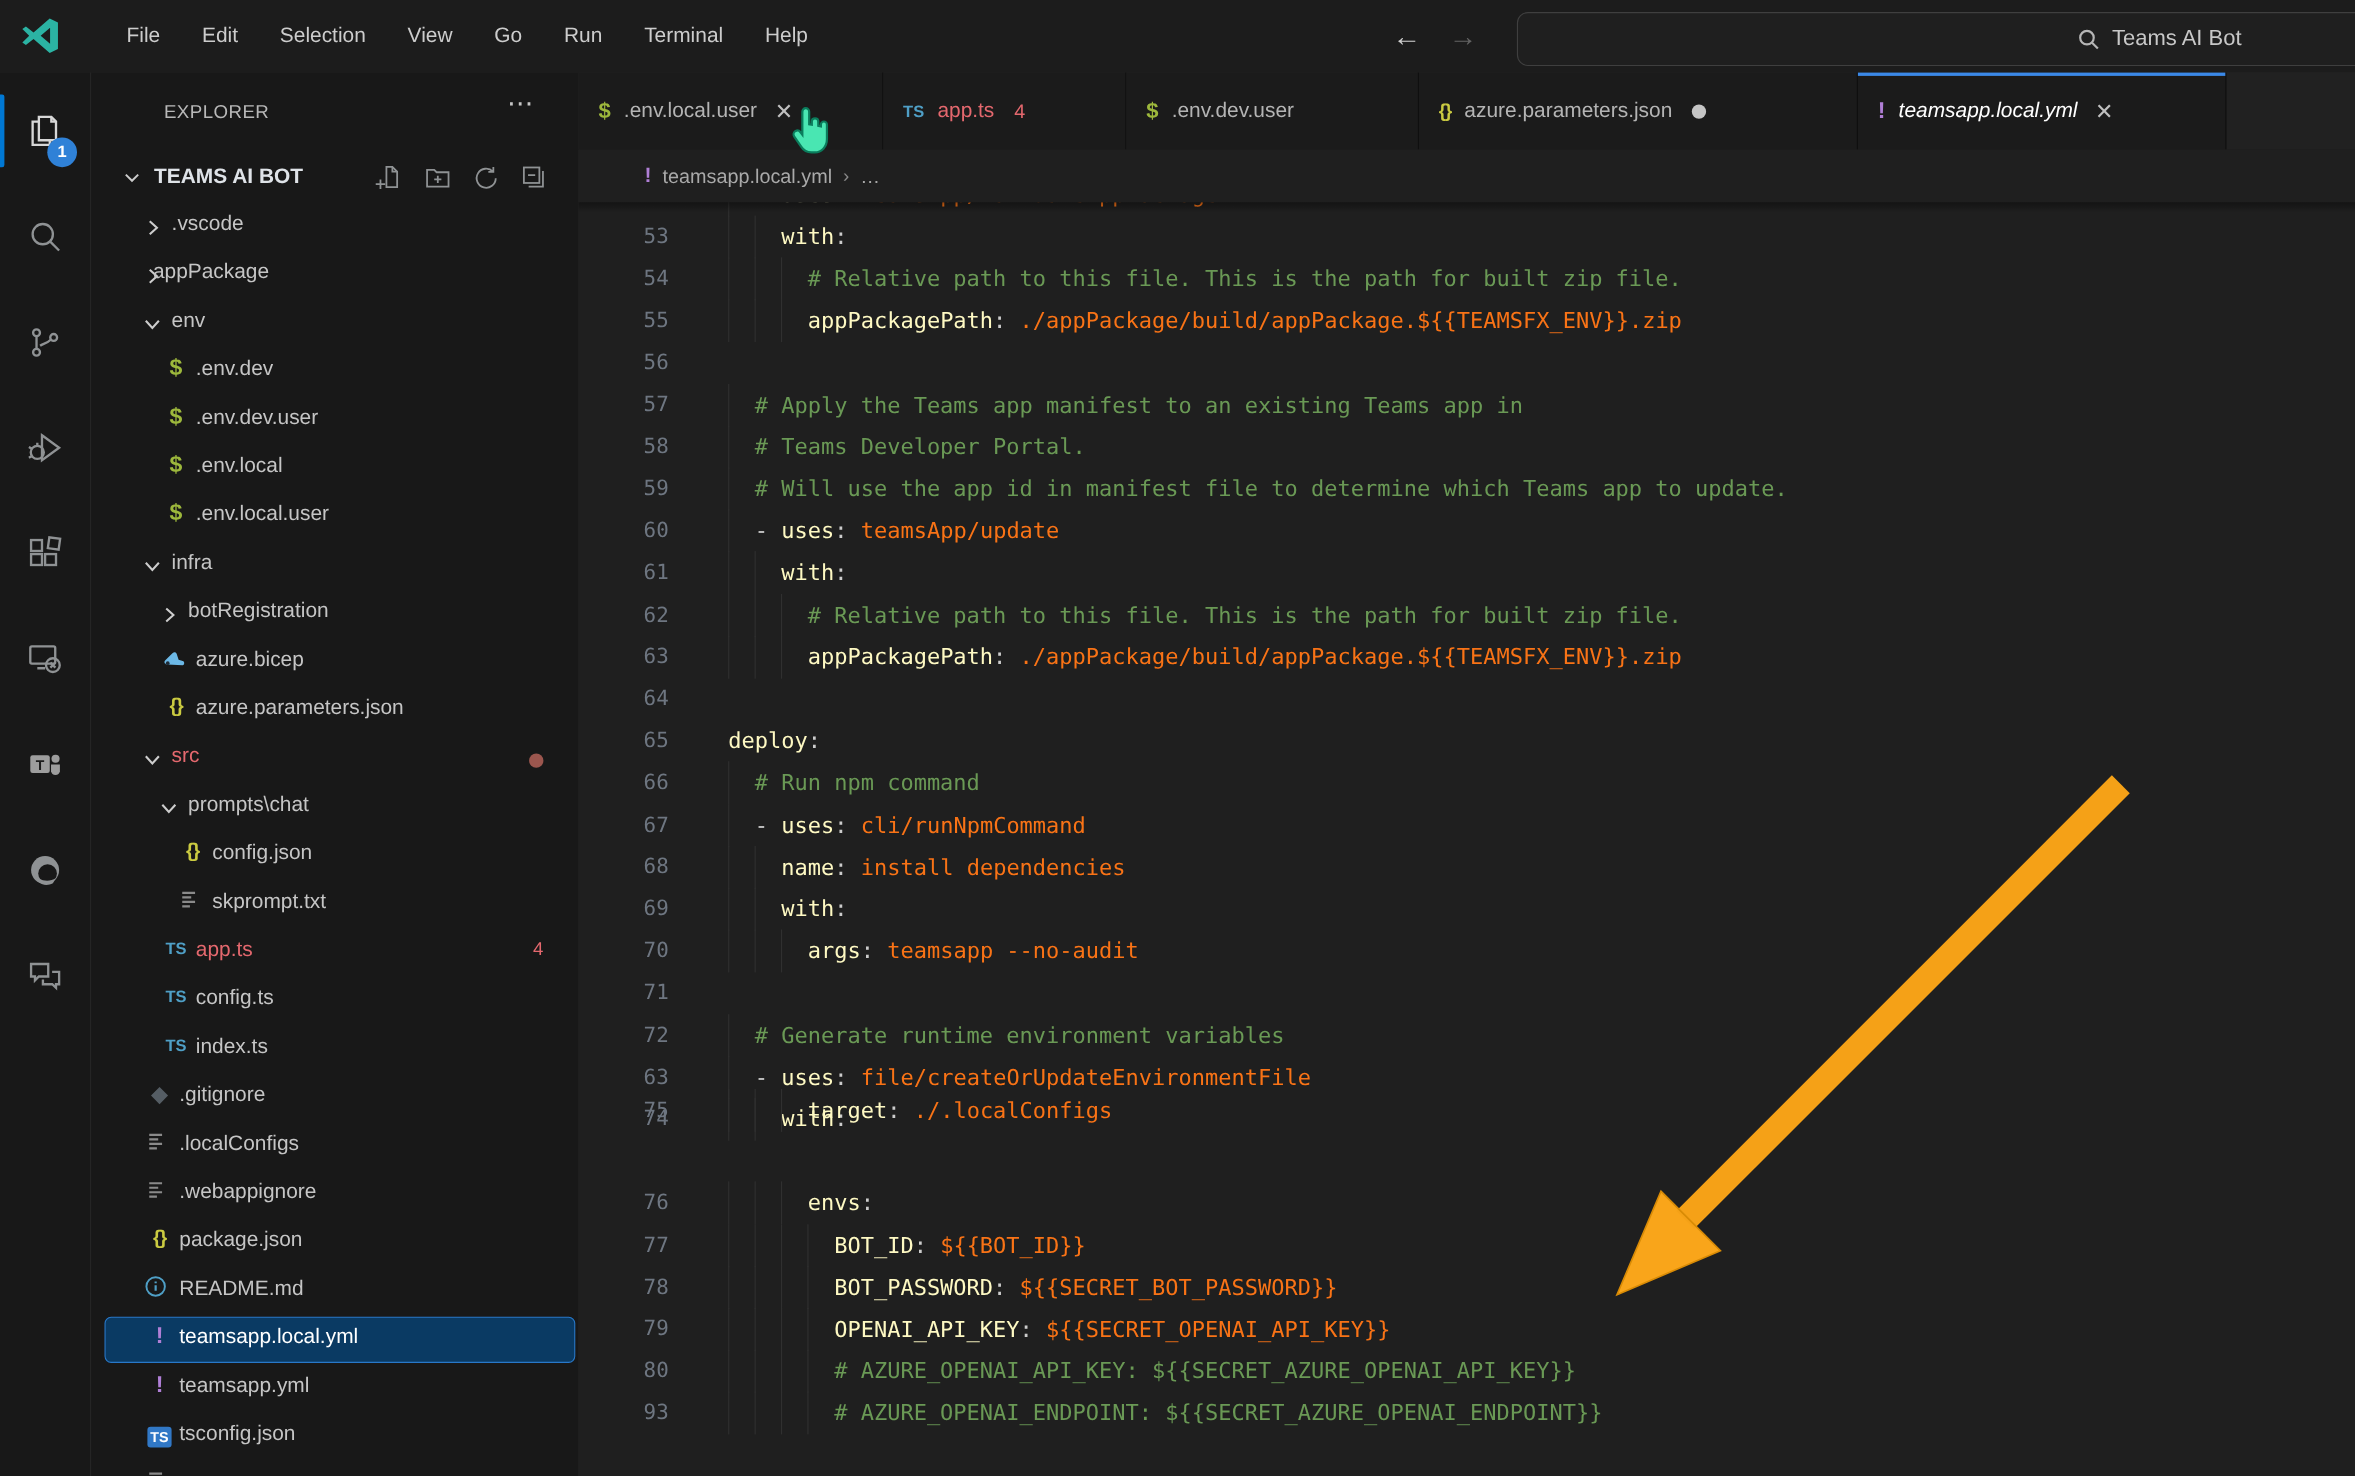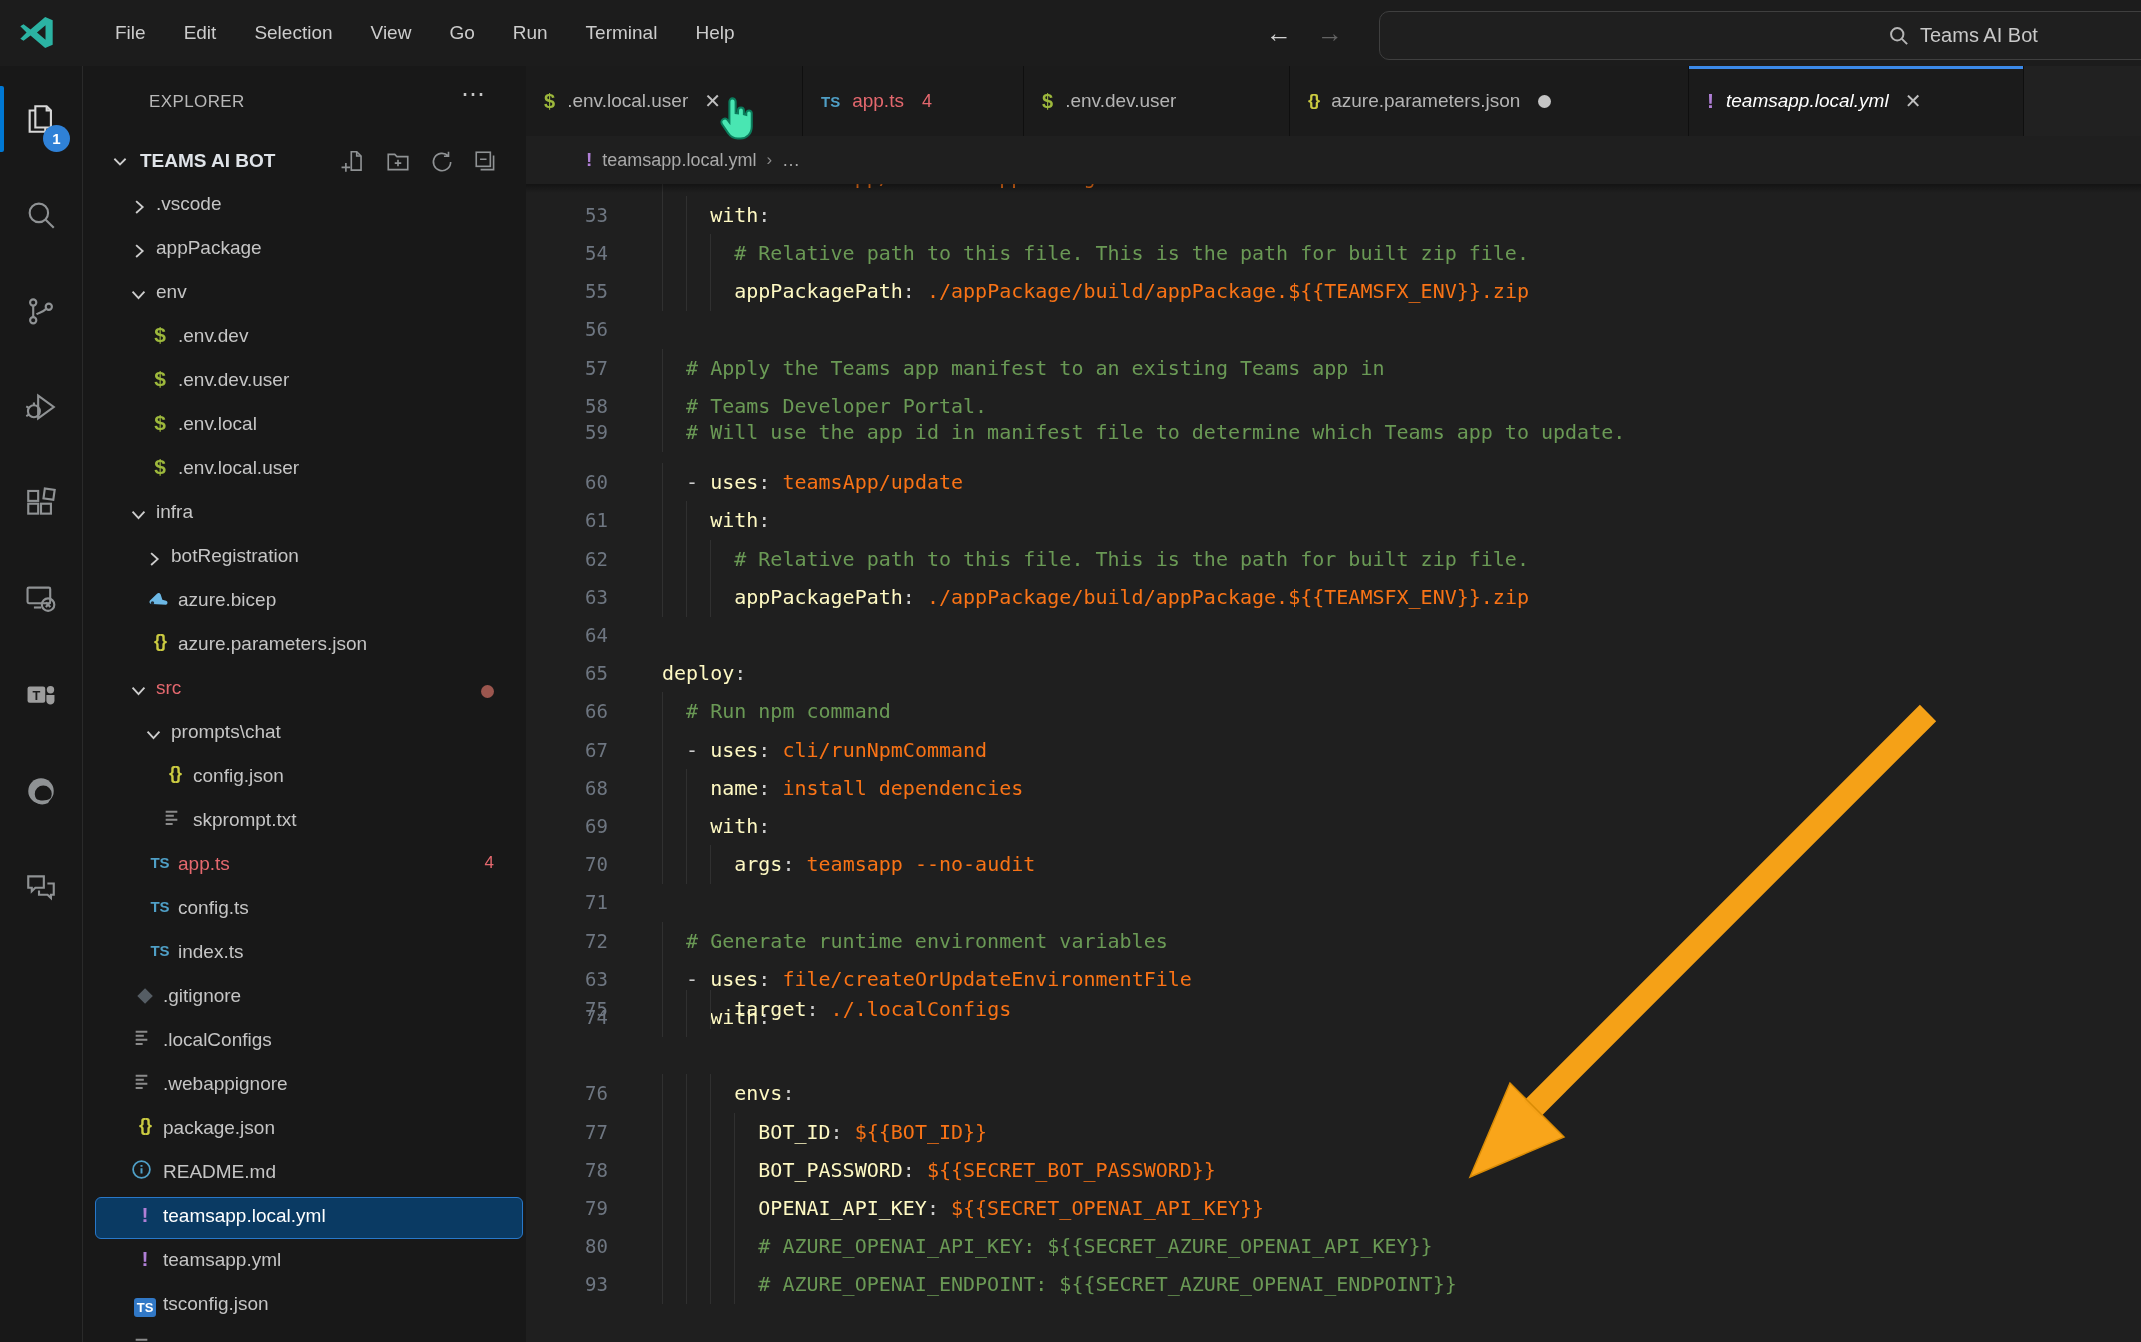--- a/index.html
+++ b/index.html
@@ -252,21 +252,21 @@
             </svg>
           </span>
           <span class="lbl" style="left: 73px;">.vscode</span>
         </div>
         <div class="trow" style="top: 44px;">
           <span class="chevron" style="left: 46px;">
             <svg width="19" height="19" viewBox="0 0 16 16">
               <path d="M6 3.5l5.5 5L6 13.5" fill="none" stroke="#cccccc" stroke-width="1.6"></path>
             </svg>
           </span>
-          <span class="lbl" style="left: 73px;">appPackage</span>
+          <span class="lbl" style="left: 56px;">appPackage</span>
         </div>
         <div class="trow" style="top: 88px;">
           <span class="chevron" style="left: 46px;">
             <svg width="19" height="19" viewBox="0 0 16 16">
               <path d="M3 5.5l5 5.5 5-5.5" fill="none" stroke="#cccccc" stroke-width="1.6"></path>
             </svg>
           </span>
           <span class="lbl" style="left: 73px;">env</span>
         </div>
         <div class="trow" style="top: 132px;">
@@ -448,21 +448,21 @@
   </div>
 
   <div class="editorview" id="editor">
       <div class="cl" style="top: -26.4px;"><span class="num">52</span><span class="guide" style="left: 136px;"></span><span class="txt"><span class="tk-pun">  - </span><span class="tk-key">uses</span><span class="tk-pun">: </span><span class="tk-val">teamsApp/validateAppPackage</span></span></div>
       <div class="cl" style="top: 11.8px;"><span class="num">53</span><span class="guide" style="left: 136px;"></span><span class="guide" style="left: 160.08px;"></span><span class="txt"><span class="tk-pun">    </span><span class="tk-key">with</span><span class="tk-pun">:</span></span></div>
       <div class="cl" style="top: 50px;"><span class="num">54</span><span class="guide" style="left: 136px;"></span><span class="guide" style="left: 160.08px;"></span><span class="guide" style="left: 184.16px;"></span><span class="txt"><span class="tk-com">      # Relative path to this file. This is the path for built zip file.</span></span></div>
       <div class="cl" style="top: 88.2px;"><span class="num">55</span><span class="guide" style="left: 136px;"></span><span class="guide" style="left: 160.08px;"></span><span class="guide" style="left: 184.16px;"></span><span class="txt"><span class="tk-pun">      </span><span class="tk-key">appPackagePath</span><span class="tk-pun">: </span><span class="tk-val">./appPackage/build/appPackage.${{TEAMSFX_ENV}}.zip</span></span></div>
       <div class="cl" style="top: 126.4px;"><span class="num">56</span><span class="txt"></span></div>
       <div class="cl" style="top: 164.6px;"><span class="num">57</span><span class="guide" style="left: 136px;"></span><span class="txt"><span class="tk-com">  # Apply the Teams app manifest to an existing Teams app in</span></span></div>
       <div class="cl" style="top: 202.8px;"><span class="num">58</span><span class="guide" style="left: 136px;"></span><span class="txt"><span class="tk-com">  # Teams Developer Portal.</span></span></div>
-      <div class="cl" style="top: 229px;"><span class="num">59</span><span class="guide" style="left: 136px;"></span><span class="txt"><span class="tk-com">  # Will use the app id in manifest file to determine which Teams app to update.</span></span></div>
+      <div class="cl" style="top: 241px;"><span class="num">59</span><span class="guide" style="left: 136px;"></span><span class="txt"><span class="tk-com">  # Will use the app id in manifest file to determine which Teams app to update.</span></span></div>
       <div class="cl" style="top: 279.2px;"><span class="num">60</span><span class="guide" style="left: 136px;"></span><span class="txt"><span class="tk-pun">  - </span><span class="tk-key">uses</span><span class="tk-pun">: </span><span class="tk-val">teamsApp/update</span></span></div>
       <div class="cl" style="top: 317.4px;"><span class="num">61</span><span class="guide" style="left: 136px;"></span><span class="guide" style="left: 160.08px;"></span><span class="txt"><span class="tk-pun">    </span><span class="tk-key">with</span><span class="tk-pun">:</span></span></div>
       <div class="cl" style="top: 355.6px;"><span class="num">62</span><span class="guide" style="left: 136px;"></span><span class="guide" style="left: 160.08px;"></span><span class="guide" style="left: 184.16px;"></span><span class="txt"><span class="tk-com">      # Relative path to this file. This is the path for built zip file.</span></span></div>
       <div class="cl" style="top: 393.8px;"><span class="num">63</span><span class="guide" style="left: 136px;"></span><span class="guide" style="left: 160.08px;"></span><span class="guide" style="left: 184.16px;"></span><span class="txt"><span class="tk-pun">      </span><span class="tk-key">appPackagePath</span><span class="tk-pun">: </span><span class="tk-val">./appPackage/build/appPackage.${{TEAMSFX_ENV}}.zip</span></span></div>
       <div class="cl" style="top: 432px;"><span class="num">64</span><span class="txt"></span></div>
       <div class="cl" style="top: 470.2px;"><span class="num">65</span><span class="txt"><span class="tk-key">deploy</span><span class="tk-pun">:</span></span></div>
       <div class="cl" style="top: 508.4px;"><span class="num">66</span><span class="guide" style="left: 136px;"></span><span class="txt"><span class="tk-com">  # Run npm command</span></span></div>
       <div class="cl" style="top: 546.6px;"><span class="num">67</span><span class="guide" style="left: 136px;"></span><span class="txt"><span class="tk-pun">  - </span><span class="tk-key">uses</span><span class="tk-pun">: </span><span class="tk-val">cli/runNpmCommand</span></span></div>
       <div class="cl" style="top: 584.8px;"><span class="num">68</span><span class="guide" style="left: 136px;"></span><span class="guide" style="left: 160.08px;"></span><span class="txt"><span class="tk-pun">    </span><span class="tk-key">name</span><span class="tk-pun">: </span><span class="tk-val">install dependencies</span></span></div>
       <div class="cl" style="top: 623px;"><span class="num">69</span><span class="guide" style="left: 136px;"></span><span class="guide" style="left: 160.08px;"></span><span class="txt"><span class="tk-pun">    </span><span class="tk-key">with</span><span class="tk-pun">:</span></span></div>

